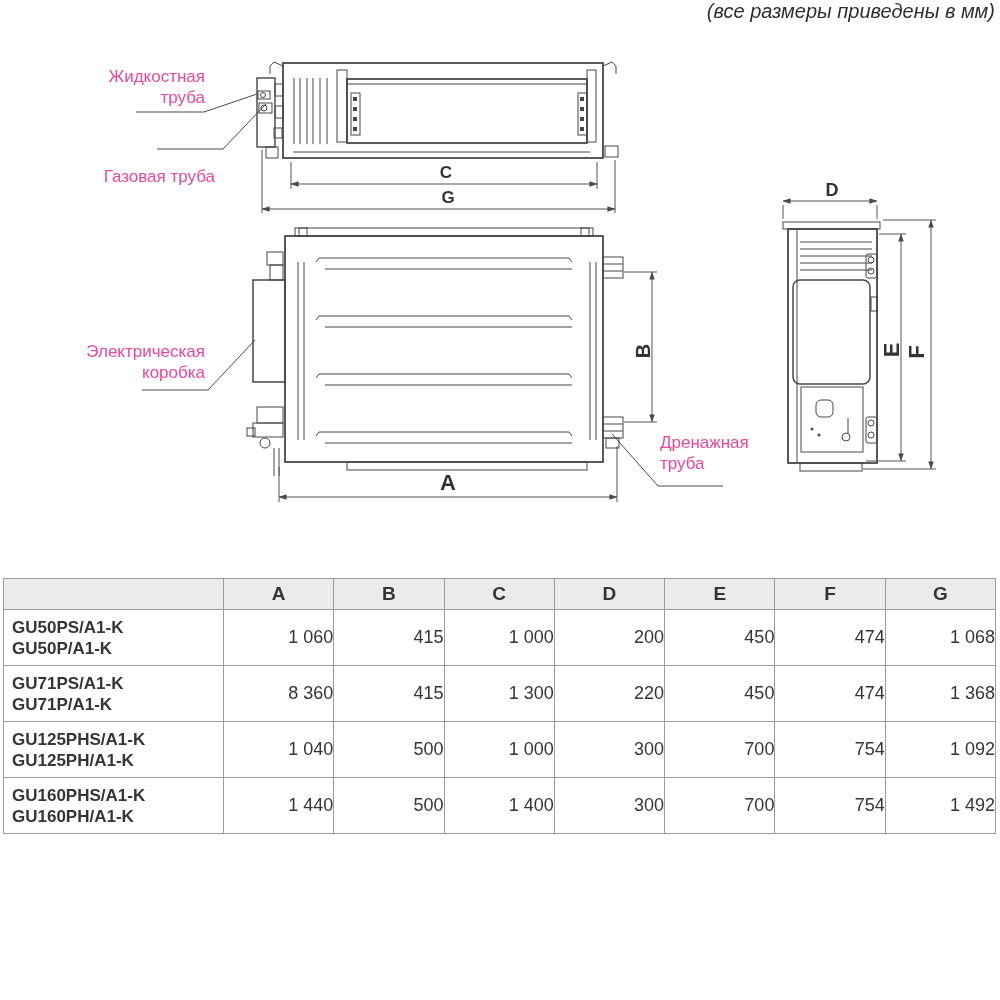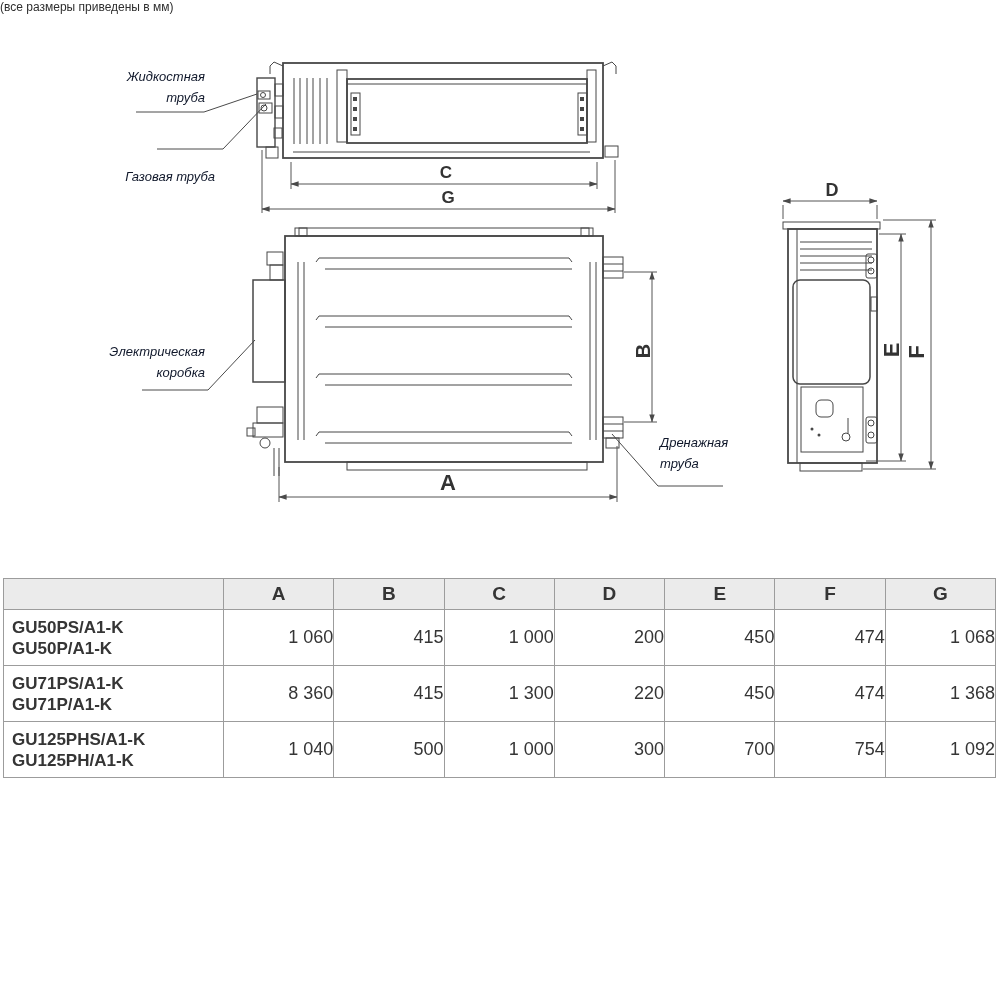--- a/index.html
+++ b/index.html
@@ -1,24 +1,24 @@
 <!DOCTYPE html>
 <html><head>
 <meta charset="utf-8">
 <style>
   html,body{margin:0;padding:0;background:#fff;}
   #stage{position:relative;width:1000px;height:1000px;background:#ffffff;overflow:hidden;
          font-family:"Liberation Sans","DejaVu Sans",sans-serif;color:#2b2b2b;}
   #drawing{position:absolute;left:0;top:0;}
-  .callout{position:absolute;font-size:13px;line-height:21px;color:#0f172a;font-style:italic;}
+  .callout{position:absolute;font-size:17px;line-height:21px;color:#ec4899;}
   .right{text-align:right;}
   .dim{position:absolute;font-weight:bold;color:#333;transform:translate(-50%,-50%);white-space:nowrap;}
   .dim.rot{transform:translate(-50%,-50%) rotate(-90deg);}
-  .note{position:absolute;left:0;top:547;width:995px;text-align:left;
-        font-size:12px;color:#2e2e2e;}
+  .note{position:absolute;left:0;top:547;width:995px;text-align:right;
+        font-style:italic;font-size:20px;color:#2e2e2e;}
   table.dims{position:absolute;left:3px;top:578px;width:993px;border-collapse:collapse;
              table-layout:fixed;font-size:18px;color:#353535;}
   table.dims th,table.dims td{border:1px solid #9c9c9c;padding:0;}
   table.dims thead th{height:30px;background:#ebebeb;font-weight:bold;font-size:19px;}
   table.dims tbody td{height:55px;text-align:right;}
   td.model{text-align:left !important;padding-left:8px !important;font-size:17px;line-height:21px;font-weight:bold;}
   td.model div{white-space:nowrap;}
 </style>
 </head>
 <body>
@@ -256,15 +256,28 @@
           <div>GU125PH/A1-K</div>
         </td>
         <td>1 040</td>
         <td>500</td>
         <td>1 000</td>
         <td>300</td>
         <td>700</td>
         <td>754</td>
         <td>1 092</td>
       </tr>
+      <tr>
+        <td class="model">
+          <div>GU160PHS/A1-K</div>
+          <div>GU160PH/A1-K</div>
+        </td>
+        <td>1 440</td>
+        <td>500</td>
+        <td>1 400</td>
+        <td>300</td>
+        <td>700</td>
+        <td>754</td>
+        <td>1 492</td>
+      </tr>
     </tbody>
   </table>
 </div>
 
 </body></html>

